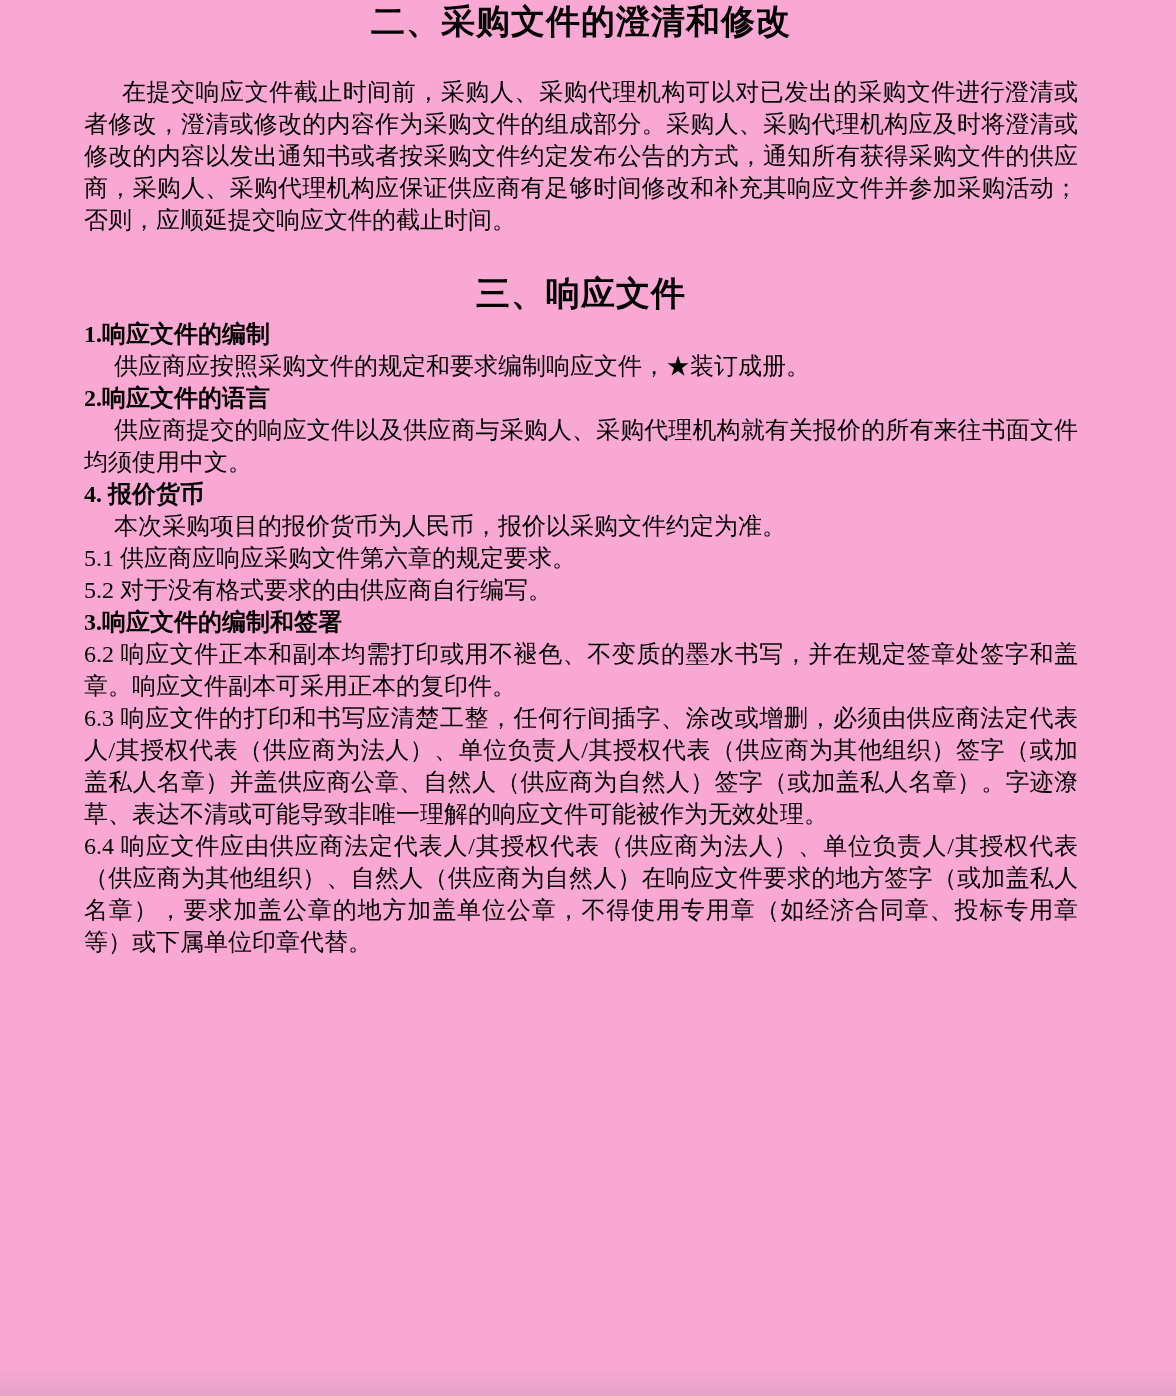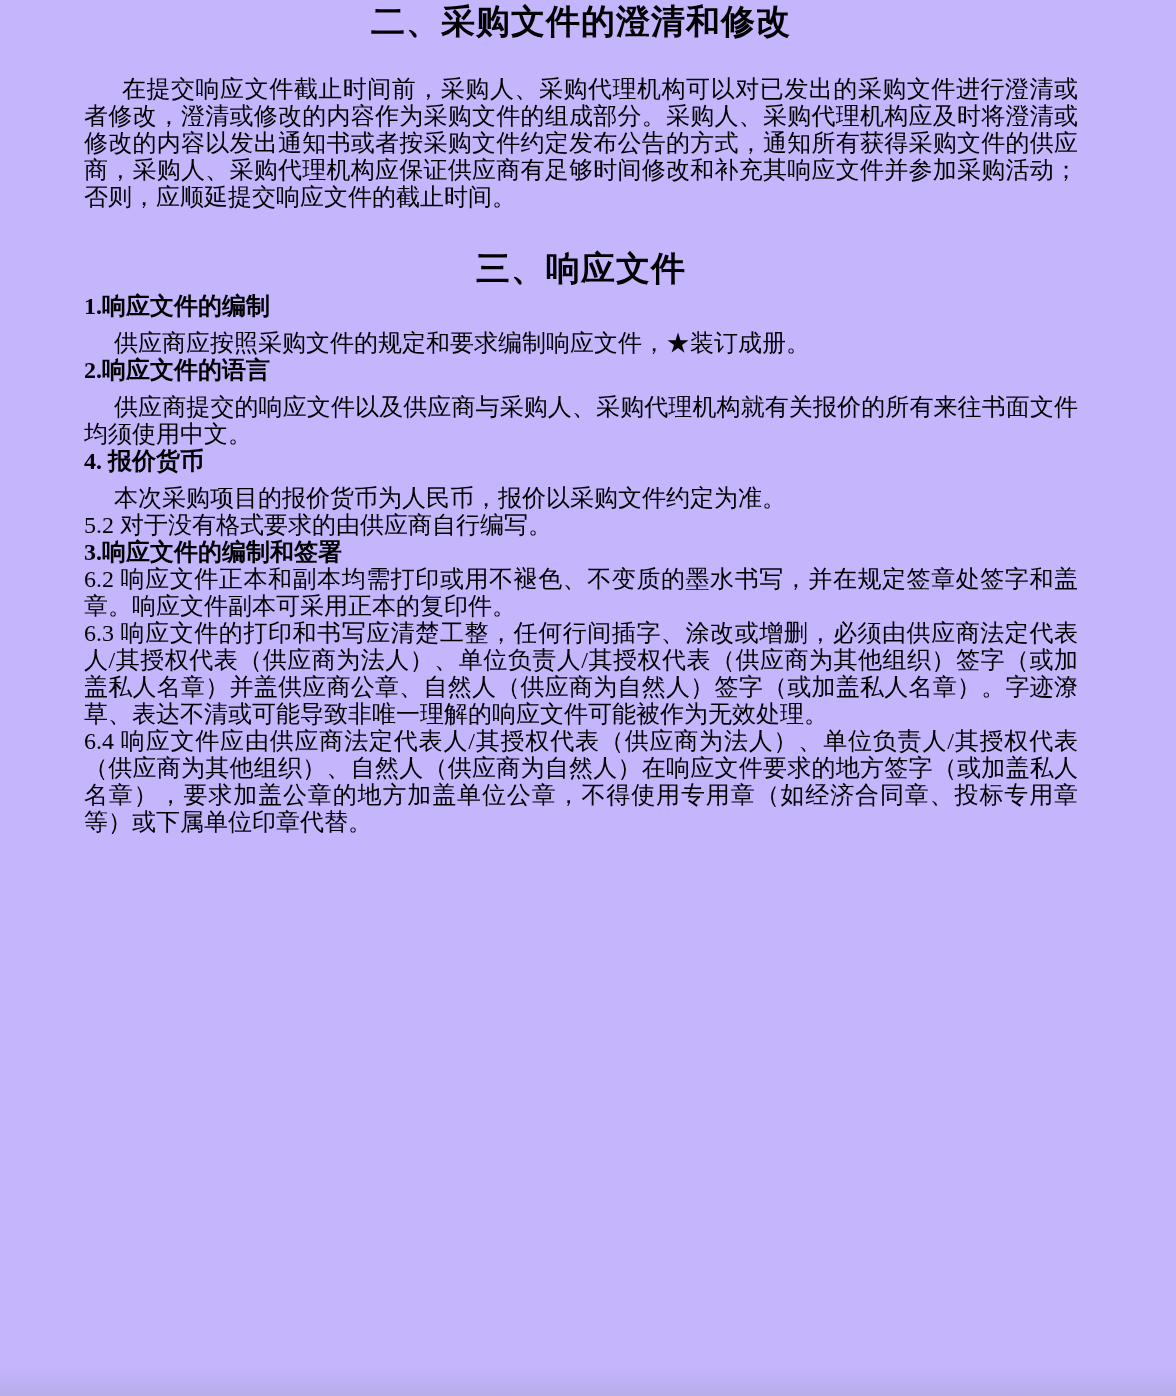--- a/index.html
+++ b/index.html
@@ -1,47 +1,47 @@
 <!DOCTYPE html>
 <html><head>
 <meta charset="utf-8">
 <style>
   html, body { margin: 0; padding: 0; background: #ffffff; }
   .page {
     position: relative;
     width: 1176px;
     height: 1396px;
-    background: #c4b5fd;
+    background: #f9a8d4;
     color: #000000;
     font-family: "Liberation Serif", "DejaVu Serif", serif;
     overflow: hidden;
   }
   .content {
     margin-left: 84px;
     width: 994px;
   }
   .doc-title {
     margin: 0;
     font-size: 34px;
     line-height: 44px;
     font-weight: bold;
     text-align: center;
     letter-spacing: 1px;
   }
   .doc-title.second { margin-top: 36px; }
   .para {
     margin: 0;
     font-size: 24px;
-    line-height: 27px;
+    line-height: 32px;
     text-align: justify;
     word-break: break-all;
   }
   .first-para { margin-top: 32px; }
   .p-indent { text-indent: 38px; }
-  .body-indent { text-indent: 30px; margin-top: 10px; }
+  .body-indent { text-indent: 30px; }
   .items { margin-top: 2px; }
   .item-heading { font-weight: bold; }
   .page-shade {
     position: absolute;
     left: 0; right: 0; bottom: 0;
     height: 30px;
     background: linear-gradient(to bottom, rgba(130,130,135,0) 0%, rgba(130,130,135,0.16) 100%);
     pointer-events: none;
   }
 </style>
@@ -61,20 +61,21 @@
       <p class="para item-heading">1.响应文件的编制</p>
       <p class="para body-indent">供应商应按照采购文件的规定和要求编制响应文件，★装订成册。</p>
 
       <p class="para item-heading">2.响应文件的语言</p>
       <p class="para body-indent">供应商提交的响应文件以及供应商与采购人、采购代理机构就有关报价的所有来往书面文件均须使用中文。</p>
 
 
       <p class="para item-heading">4. 报价货币</p>
       <p class="para body-indent">本次采购项目的报价货币为人民币，报价以采购文件约定为准。</p>
 
+      <p class="para">5.1 供应商应响应采购文件第六章的规定要求。</p>
       <p class="para">5.2 对于没有格式要求的由供应商自行编写。</p>
 
       <p class="para item-heading">3.响应文件的编制和签署</p>
       <p class="para">6.2 响应文件正本和副本均需打印或用不褪色、不变质的墨水书写，并在规定签章处签字和盖章。响应文件副本可采用正本的复印件。</p>
       <p class="para">6.3 响应文件的打印和书写应清楚工整，任何行间插字、涂改或增删，必须由供应商法定代表人/其授权代表（供应商为法人）、单位负责人/其授权代表（供应商为其他组织）签字（或加盖私人名章）并盖供应商公章、自然人（供应商为自然人）签字（或加盖私人名章）。字迹潦草、表达不清或可能导致非唯一理解的响应文件可能被作为无效处理。</p>
       <p class="para">6.4 响应文件应由供应商法定代表人/其授权代表（供应商为法人）、单位负责人/其授权代表（供应商为其他组织）、自然人（供应商为自然人）在响应文件要求的地方签字（或加盖私人名章），要求加盖公章的地方加盖单位公章，不得使用专用章（如经济合同章、投标专用章等）或下属单位印章代替。</p>
     </div>
 
   </div>
   <div class="page-shade"></div>

